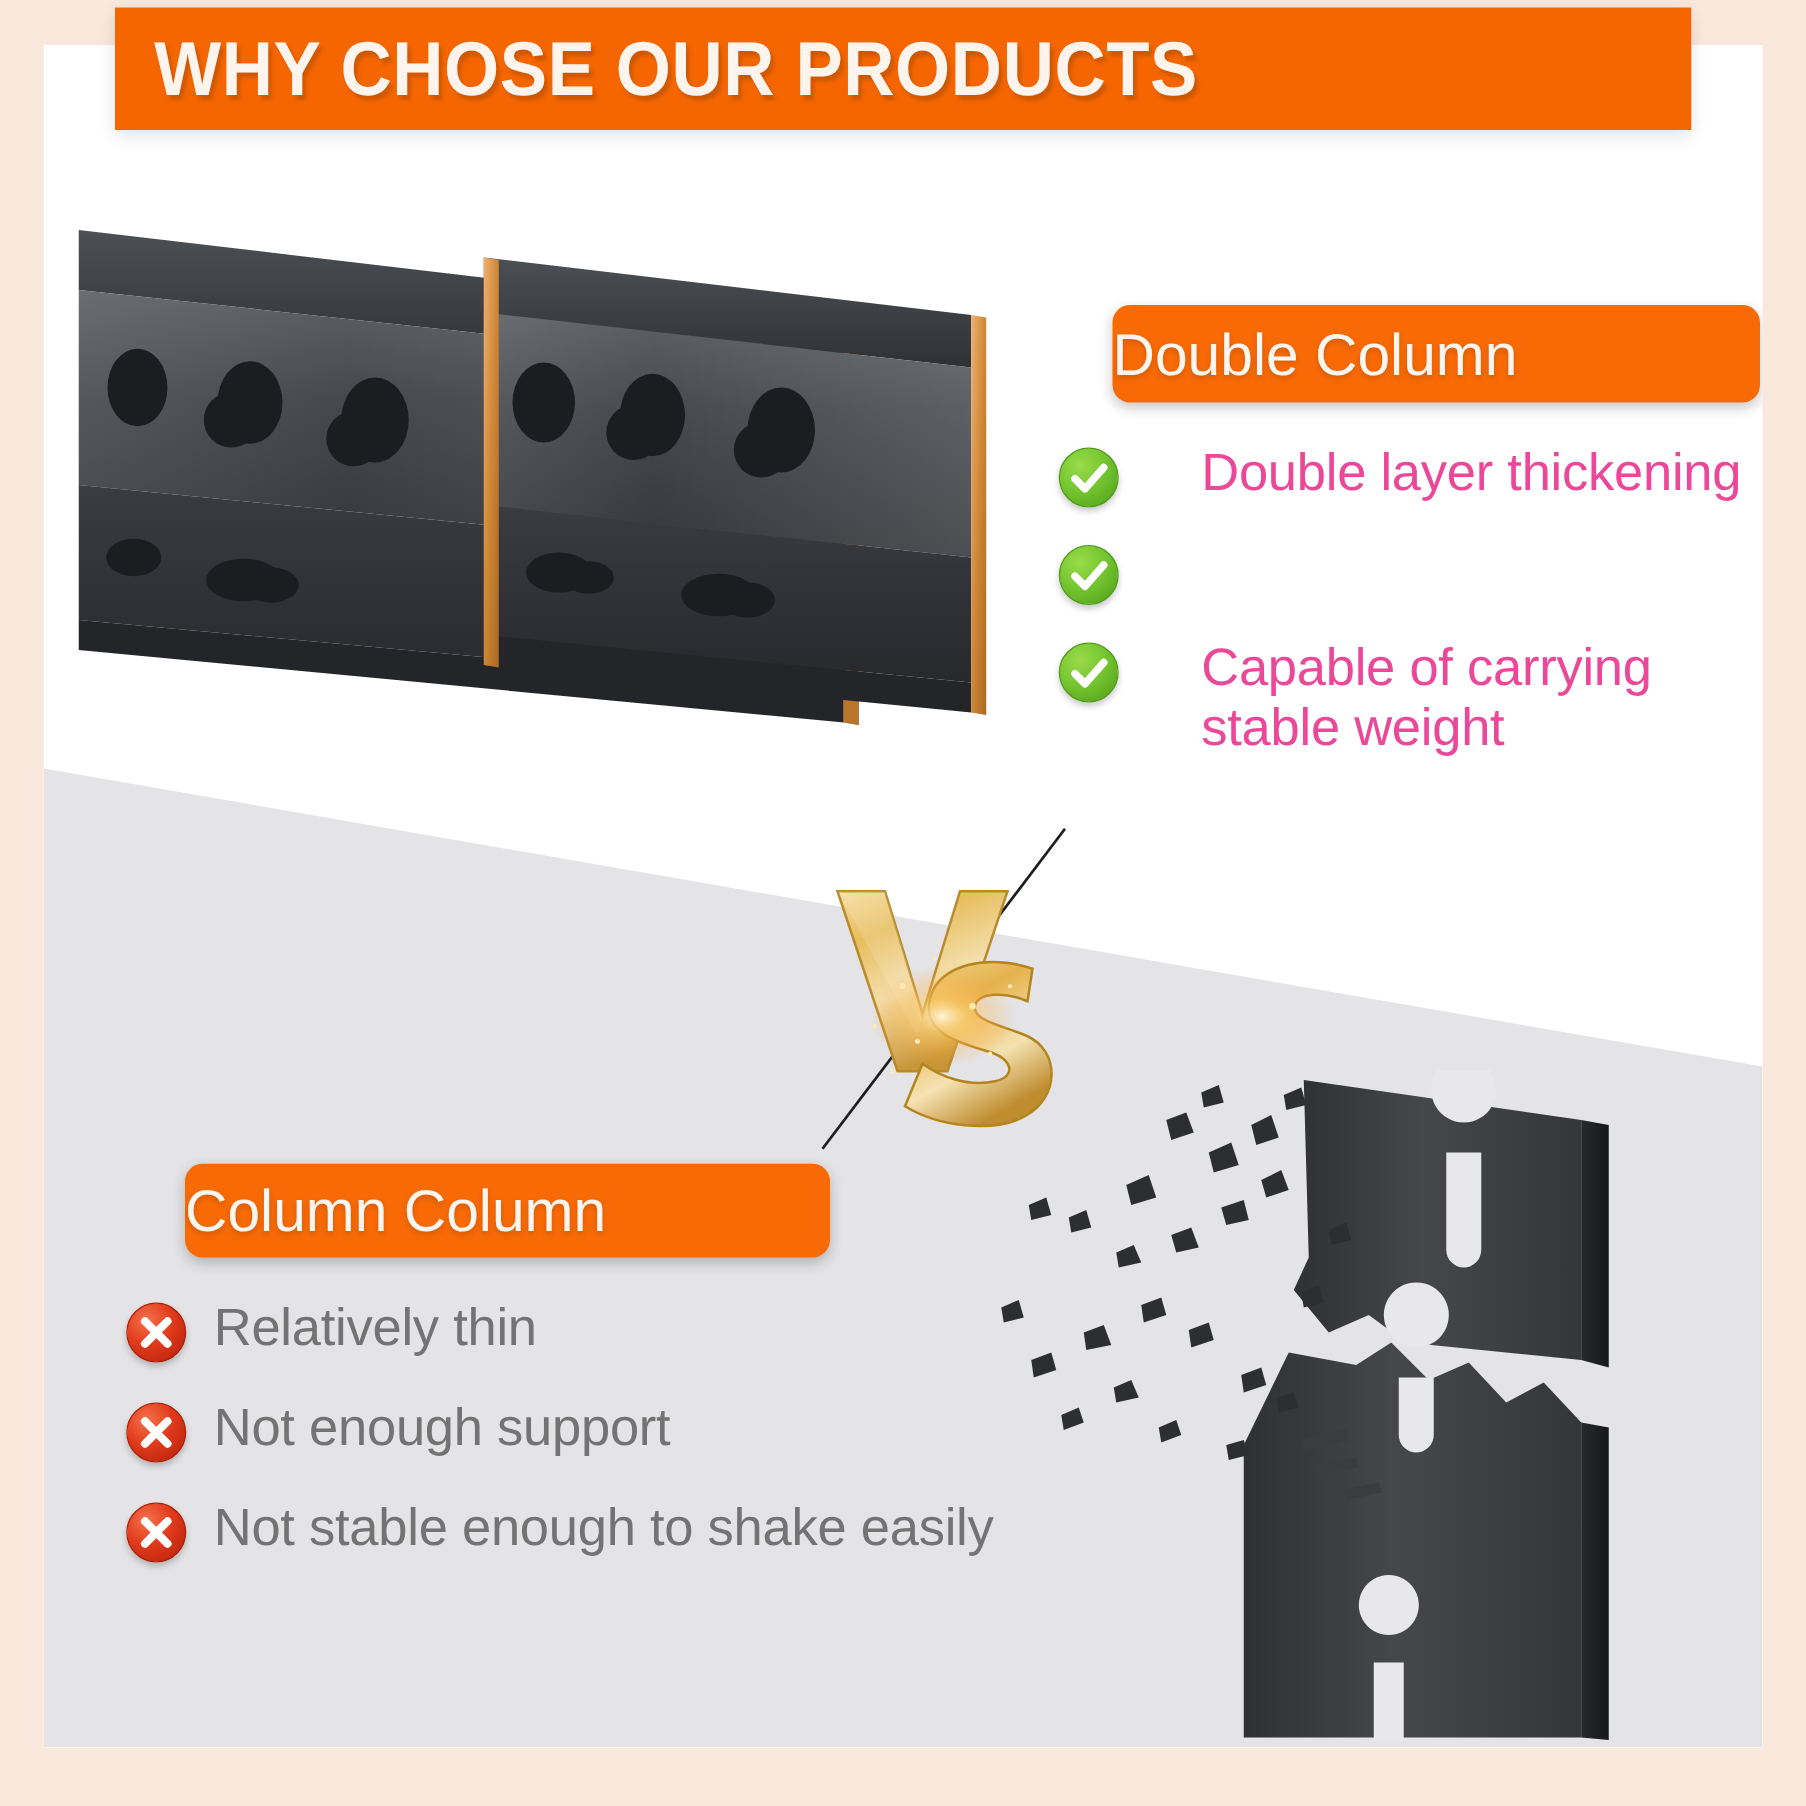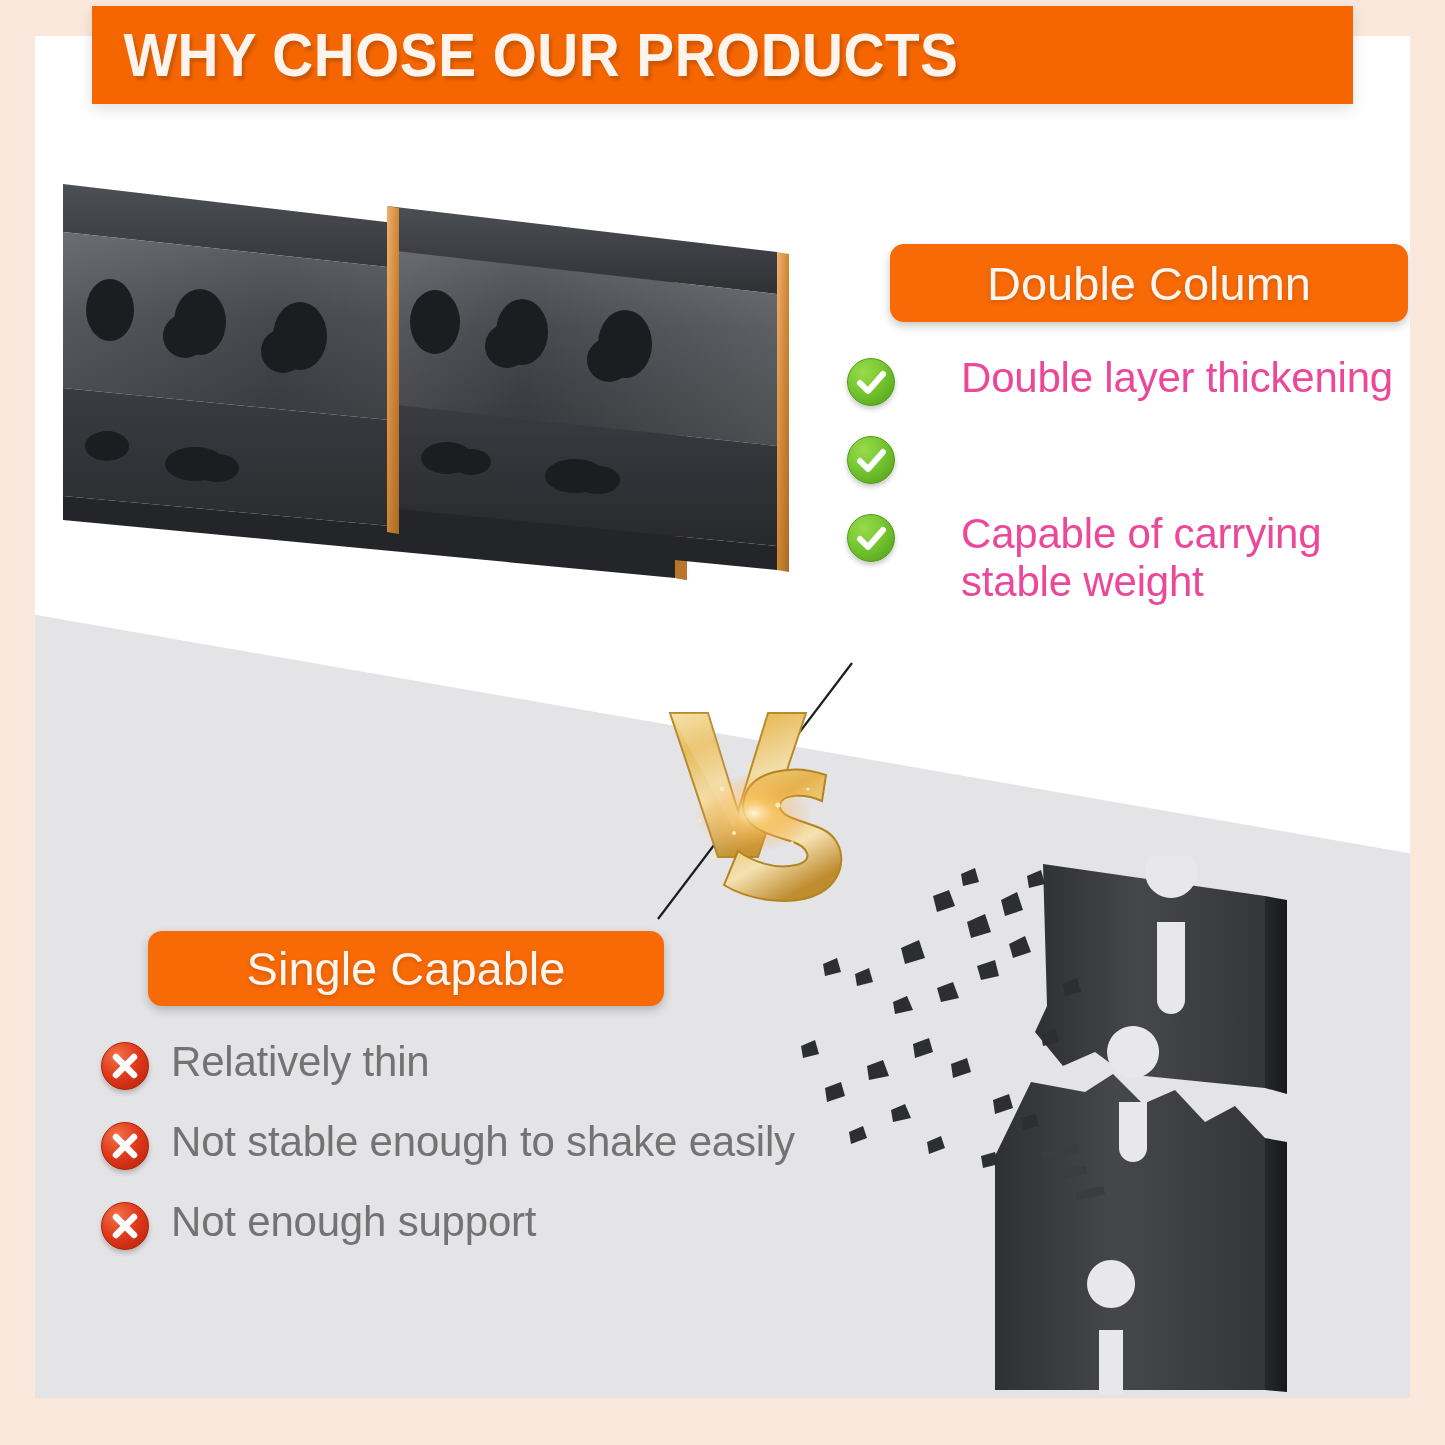--- a/index.html
+++ b/index.html
@@ -61,21 +61,20 @@
     white-space: nowrap;
   }
 
   
   .pill-badge {
     position: absolute;
     background: #f86a06;
     border-radius: 14px;
     display: flex;
     align-items: center;
-    justify-content: center;
     box-shadow: 0 4px 10px rgba(0,0,0,0.22);
     z-index: 20;
   }
   .pill-badge span {
     color: #fdf5ef;
     font-size: 47px;
     font-weight: normal;
     white-space: nowrap;
     text-shadow: 0 2px 4px rgba(130,60,10,0.30);
   }
@@ -415,50 +414,50 @@
         <svg viewBox="0 0 46 46" xmlns="http://www.w3.org/2000/svg">
           <path d="M12 24 L20 32 L35 15" fill="none" stroke="#ffffff" stroke-width="6" stroke-linecap="round" stroke-linejoin="round"></path>
         </svg>
       </span>
       <span class="feature-text pro-text" style="max-width:440px; display:inline-block;">Capable of carrying stable weight</span>
     </div>
 
   </div>
 
   <div class="pill-badge" id="single-column-badge">
-    <span>Single Capable</span>
+    <span>Column Column</span>
   </div>
 
   <div id="cons-list">
 
     <div class="feature-row">
       <span class="icon-badge icon-cross">
         <svg viewBox="0 0 46 46" xmlns="http://www.w3.org/2000/svg">
           <path d="M14 14 L32 32 M32 14 L14 32" fill="none" stroke="#ffffff" stroke-width="6.5" stroke-linecap="round"></path>
         </svg>
       </span>
       <span class="feature-text con-text">Relatively thin</span>
     </div>
 
     <div class="feature-row">
       <span class="icon-badge icon-cross">
         <svg viewBox="0 0 46 46" xmlns="http://www.w3.org/2000/svg">
           <path d="M14 14 L32 32 M32 14 L14 32" fill="none" stroke="#ffffff" stroke-width="6.5" stroke-linecap="round"></path>
         </svg>
       </span>
+      <span class="feature-text con-text">Not enough support</span>
+    </div>
+
+    <div class="feature-row">
+      <span class="icon-badge icon-cross">
+        <svg viewBox="0 0 46 46" xmlns="http://www.w3.org/2000/svg">
+          <path d="M14 14 L32 32 M32 14 L14 32" fill="none" stroke="#ffffff" stroke-width="6.5" stroke-linecap="round"></path>
+        </svg>
+      </span>
       <span class="feature-text con-text">Not stable enough to shake easily</span>
-    </div>
-
-    <div class="feature-row">
-      <span class="icon-badge icon-cross">
-        <svg viewBox="0 0 46 46" xmlns="http://www.w3.org/2000/svg">
-          <path d="M14 14 L32 32 M32 14 L14 32" fill="none" stroke="#ffffff" stroke-width="6.5" stroke-linecap="round"></path>
-        </svg>
-      </span>
-      <span class="feature-text con-text">Not enough support</span>
     </div>
 
   </div>
 
 </div>
 
 <div id="header-banner">
   <div id="header-title">WHY CHOSE OUR PRODUCTS</div>
 </div>
 

